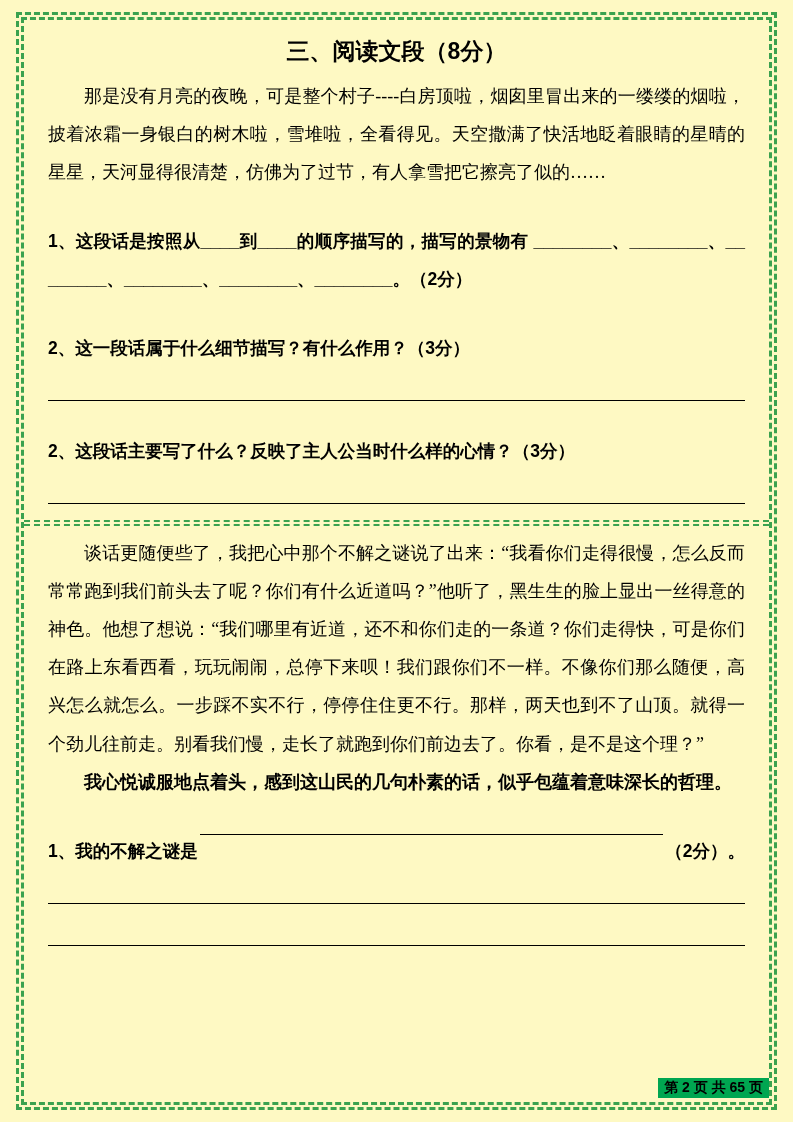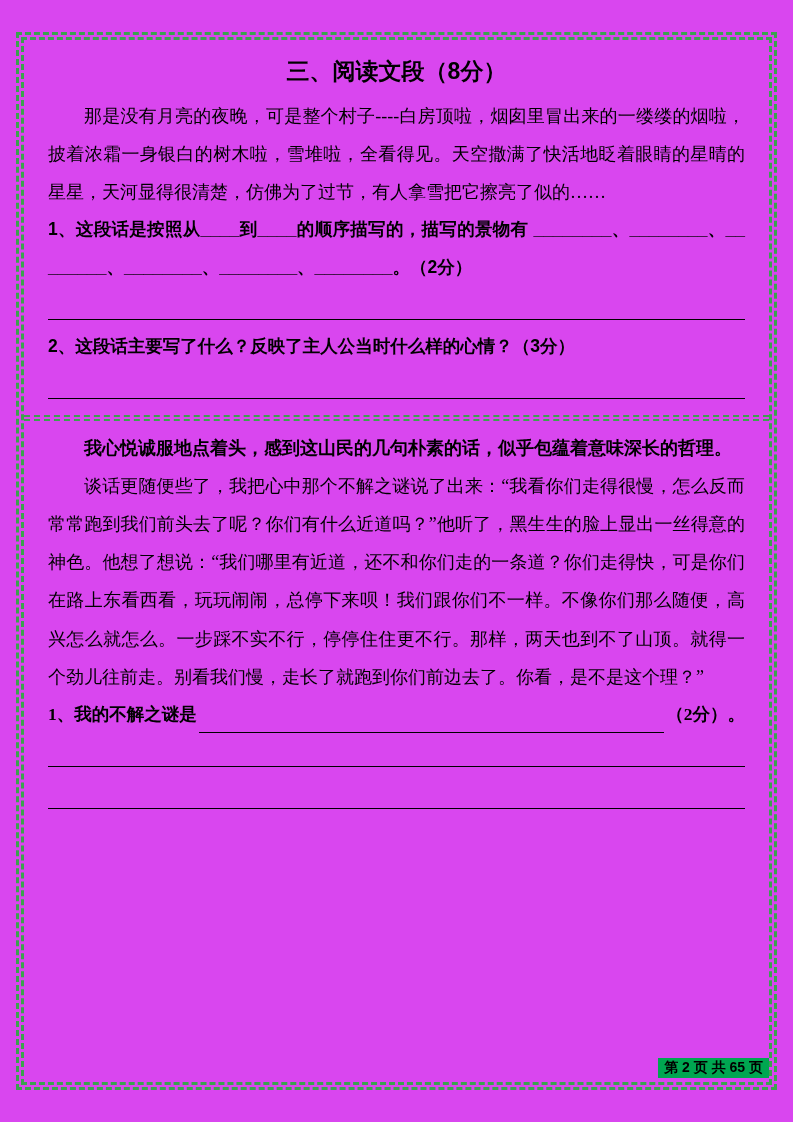--- a/index.html
+++ b/index.html
@@ -4,22 +4,22 @@
 <style>
   * { margin: 0; padding: 0; box-sizing: border-box; }
   html, body { width: 793px; height: 1122px; }
   body {
     background: #ffffff;
     color: #000;
     font-family: "Liberation Serif", "DejaVu Serif", serif;
   }
   .page {
     width: 793px; height: 1122px;
-    padding: 32px 16px;
-    background: #d946ef;
+    padding: 12px 16px;
+    background: #fef9c3;
   }
   .frame-outer {
     width: 100%; height: 100%;
     border: 3px dashed #3ba24f;
     padding: 2px;
   }
   .frame-inner {
     width: 100%; height: 100%;
     border: 3px dashed #3ba24f;
     padding: 8px 24px 30px 24px;
@@ -39,37 +39,37 @@
     text-indent: 2em;
     text-align: justify;
   }
   .passage.bold { font-weight: bold; }
   .question {
     font-size: 17.5px;
     line-height: 2.12;
     font-weight: bold;
     text-align: justify;
     font-family: "Liberation Sans", "DejaVu Sans", sans-serif;
+    margin-top: 32px;
   }
   .blanks { word-break: break-all; }
   .answer-line {
     border-bottom: 1.5px solid #000;
     height: 34px;
     margin-bottom: 8px;
   }
   .divider {
     height: 6px;
     border-top: 2px dashed #3ba24f;
     border-bottom: 2px dashed #3ba24f;
     margin: 16px -24px 8px -24px;
   }
   .fill-line {
     display: flex;
-    align-items: flex-end;
-    font-family: Liberation Serif, serif;
+    align-items: flex-start;
   }
   .fill-line .label, .fill-line .suffix { white-space: nowrap; }
   .inline-blank {
     flex: 1;
     height: 2px;
     border-bottom: 1.5px solid #000;
     margin: 0 2px;
   }
   .footer {
     position: absolute;
@@ -90,30 +90,31 @@
 <body>
 
 <div class="page">
   <div class="frame-outer">
     <div class="frame-inner">
 
       <section>
         <h2 class="section-title">三、阅读文段（8分）</h2>
         <p class="passage">那是没有月亮的夜晚，可是整个村子----白房顶啦，烟囱里冒出来的一缕缕的烟啦，披着浓霜一身银白的树木啦，雪堆啦，全看得见。天空撒满了快活地眨着眼睛的星晴的星星，天河显得很清楚，仿佛为了过节，有人拿雪把它擦亮了似的……</p>
         <p class="question blanks">1、这段话是按照从____到____的顺序描写的，描写的景物有 ________、________、________、________、________、________。（2分）</p>
+        <p class="question">2、这一段话属于什么细节描写？有什么作用？（3分）</p>
         <div class="answer-line"></div>
         <p class="question">2、这段话主要写了什么？反映了主人公当时什么样的心情？（3分）</p>
         <div class="answer-line"></div>
       </section>
 
       <div class="divider"></div>
 
       <section>
+        <p class="passage">谈话更随便些了，我把心中那个不解之谜说了出来：“我看你们走得很慢，怎么反而常常跑到我们前头去了呢？你们有什么近道吗？”他听了，黑生生的脸上显出一丝得意的神色。他想了想说：“我们哪里有近道，还不和你们走的一条道？你们走得快，可是你们在路上东看西看，玩玩闹闹，总停下来呗！我们跟你们不一样。不像你们那么随便，高兴怎么就怎么。一步踩不实不行，停停住住更不行。那样，两天也到不了山顶。就得一个劲儿往前走。别看我们慢，走长了就跑到你们前边去了。你看，是不是这个理？”</p>
         <p class="passage bold">我心悦诚服地点着头，感到这山民的几句朴素的话，似乎包蕴着意味深长的哲理。</p>
-        <p class="passage">谈话更随便些了，我把心中那个不解之谜说了出来：“我看你们走得很慢，怎么反而常常跑到我们前头去了呢？你们有什么近道吗？”他听了，黑生生的脸上显出一丝得意的神色。他想了想说：“我们哪里有近道，还不和你们走的一条道？你们走得快，可是你们在路上东看西看，玩玩闹闹，总停下来呗！我们跟你们不一样。不像你们那么随便，高兴怎么就怎么。一步踩不实不行，停停住住更不行。那样，两天也到不了山顶。就得一个劲儿往前走。别看我们慢，走长了就跑到你们前边去了。你看，是不是这个理？”</p>
         <p class="question fill-line">
           <span class="label">1、我的不解之谜是</span>
           <span class="inline-blank"></span>
           <span class="suffix">（2分）。</span>
         </p>
         <div class="answer-line"></div>
         <div class="answer-line"></div>
       </section>
 
       <div class="footer">

